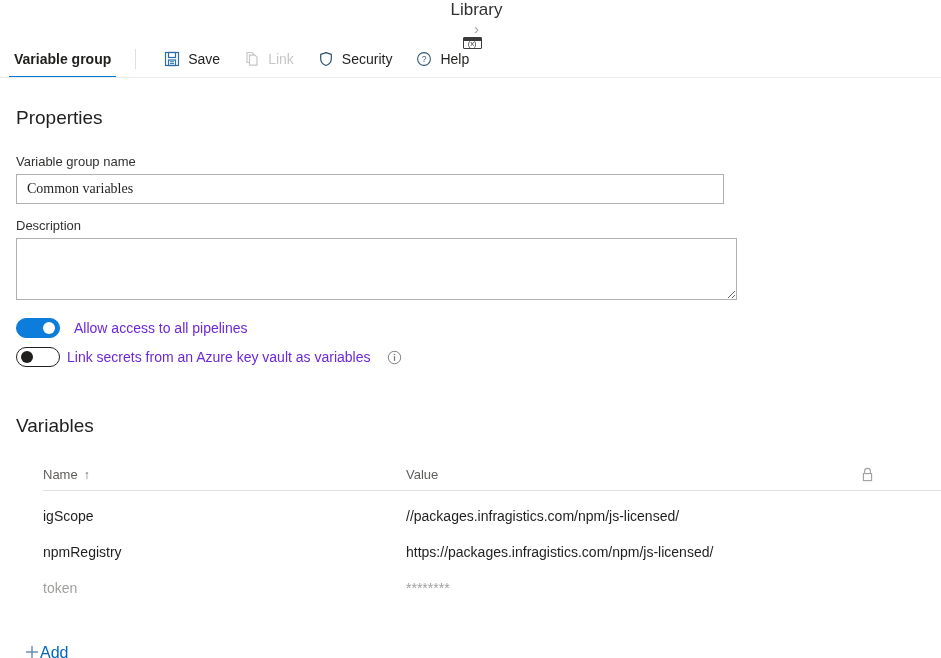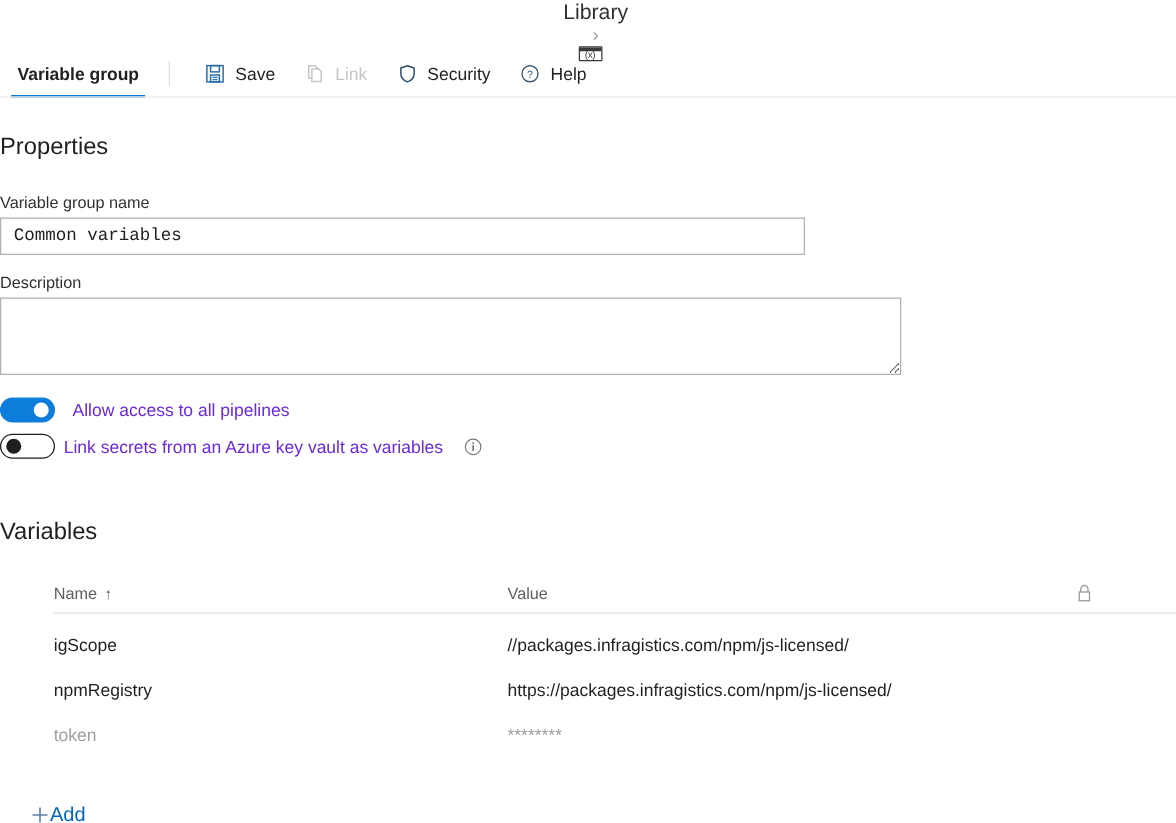--- a/index.html
+++ b/index.html
@@ -64,32 +64,32 @@
   }
   .tb-btn.disabled { color:#c8c6c4; cursor: default; }
   .tb-ico { width:16px; height:16px; display:block; flex:none; }
 
   
   .h-section {
     font-size: 19px; font-weight: 400; color:#201f1e;
     margin: 0; padding: 0;
   }
 
-  .content { padding: 0 0; }
+  .content { padding: 0 16px; }
 
   
   .field-label {
     font-size: 13px; color:#323130; margin-bottom: 5px; display:block;
   }
   .text-input {
-    width: 644px; height: 30px;
+    width: 708px; height: 30px;
     border: 1px solid #b3b0ad; background:#fff;
     font-size: 14px; color:#201f1e;
     padding: 0 10px;
-    font-family: Liberation Mono, monospace;
+    font-family: Liberation Serif, serif;
     outline: none;
   }
   .text-area {
     width: 721px; height: 62px;
     border: 1px solid #b3b0ad; background:#fff;
     font-size: 14px; color:#201f1e;
     padding: 6px 10px; resize: vertical;
     font-family: "Liberation Sans", sans-serif;
     outline: none; display:block;
   }

